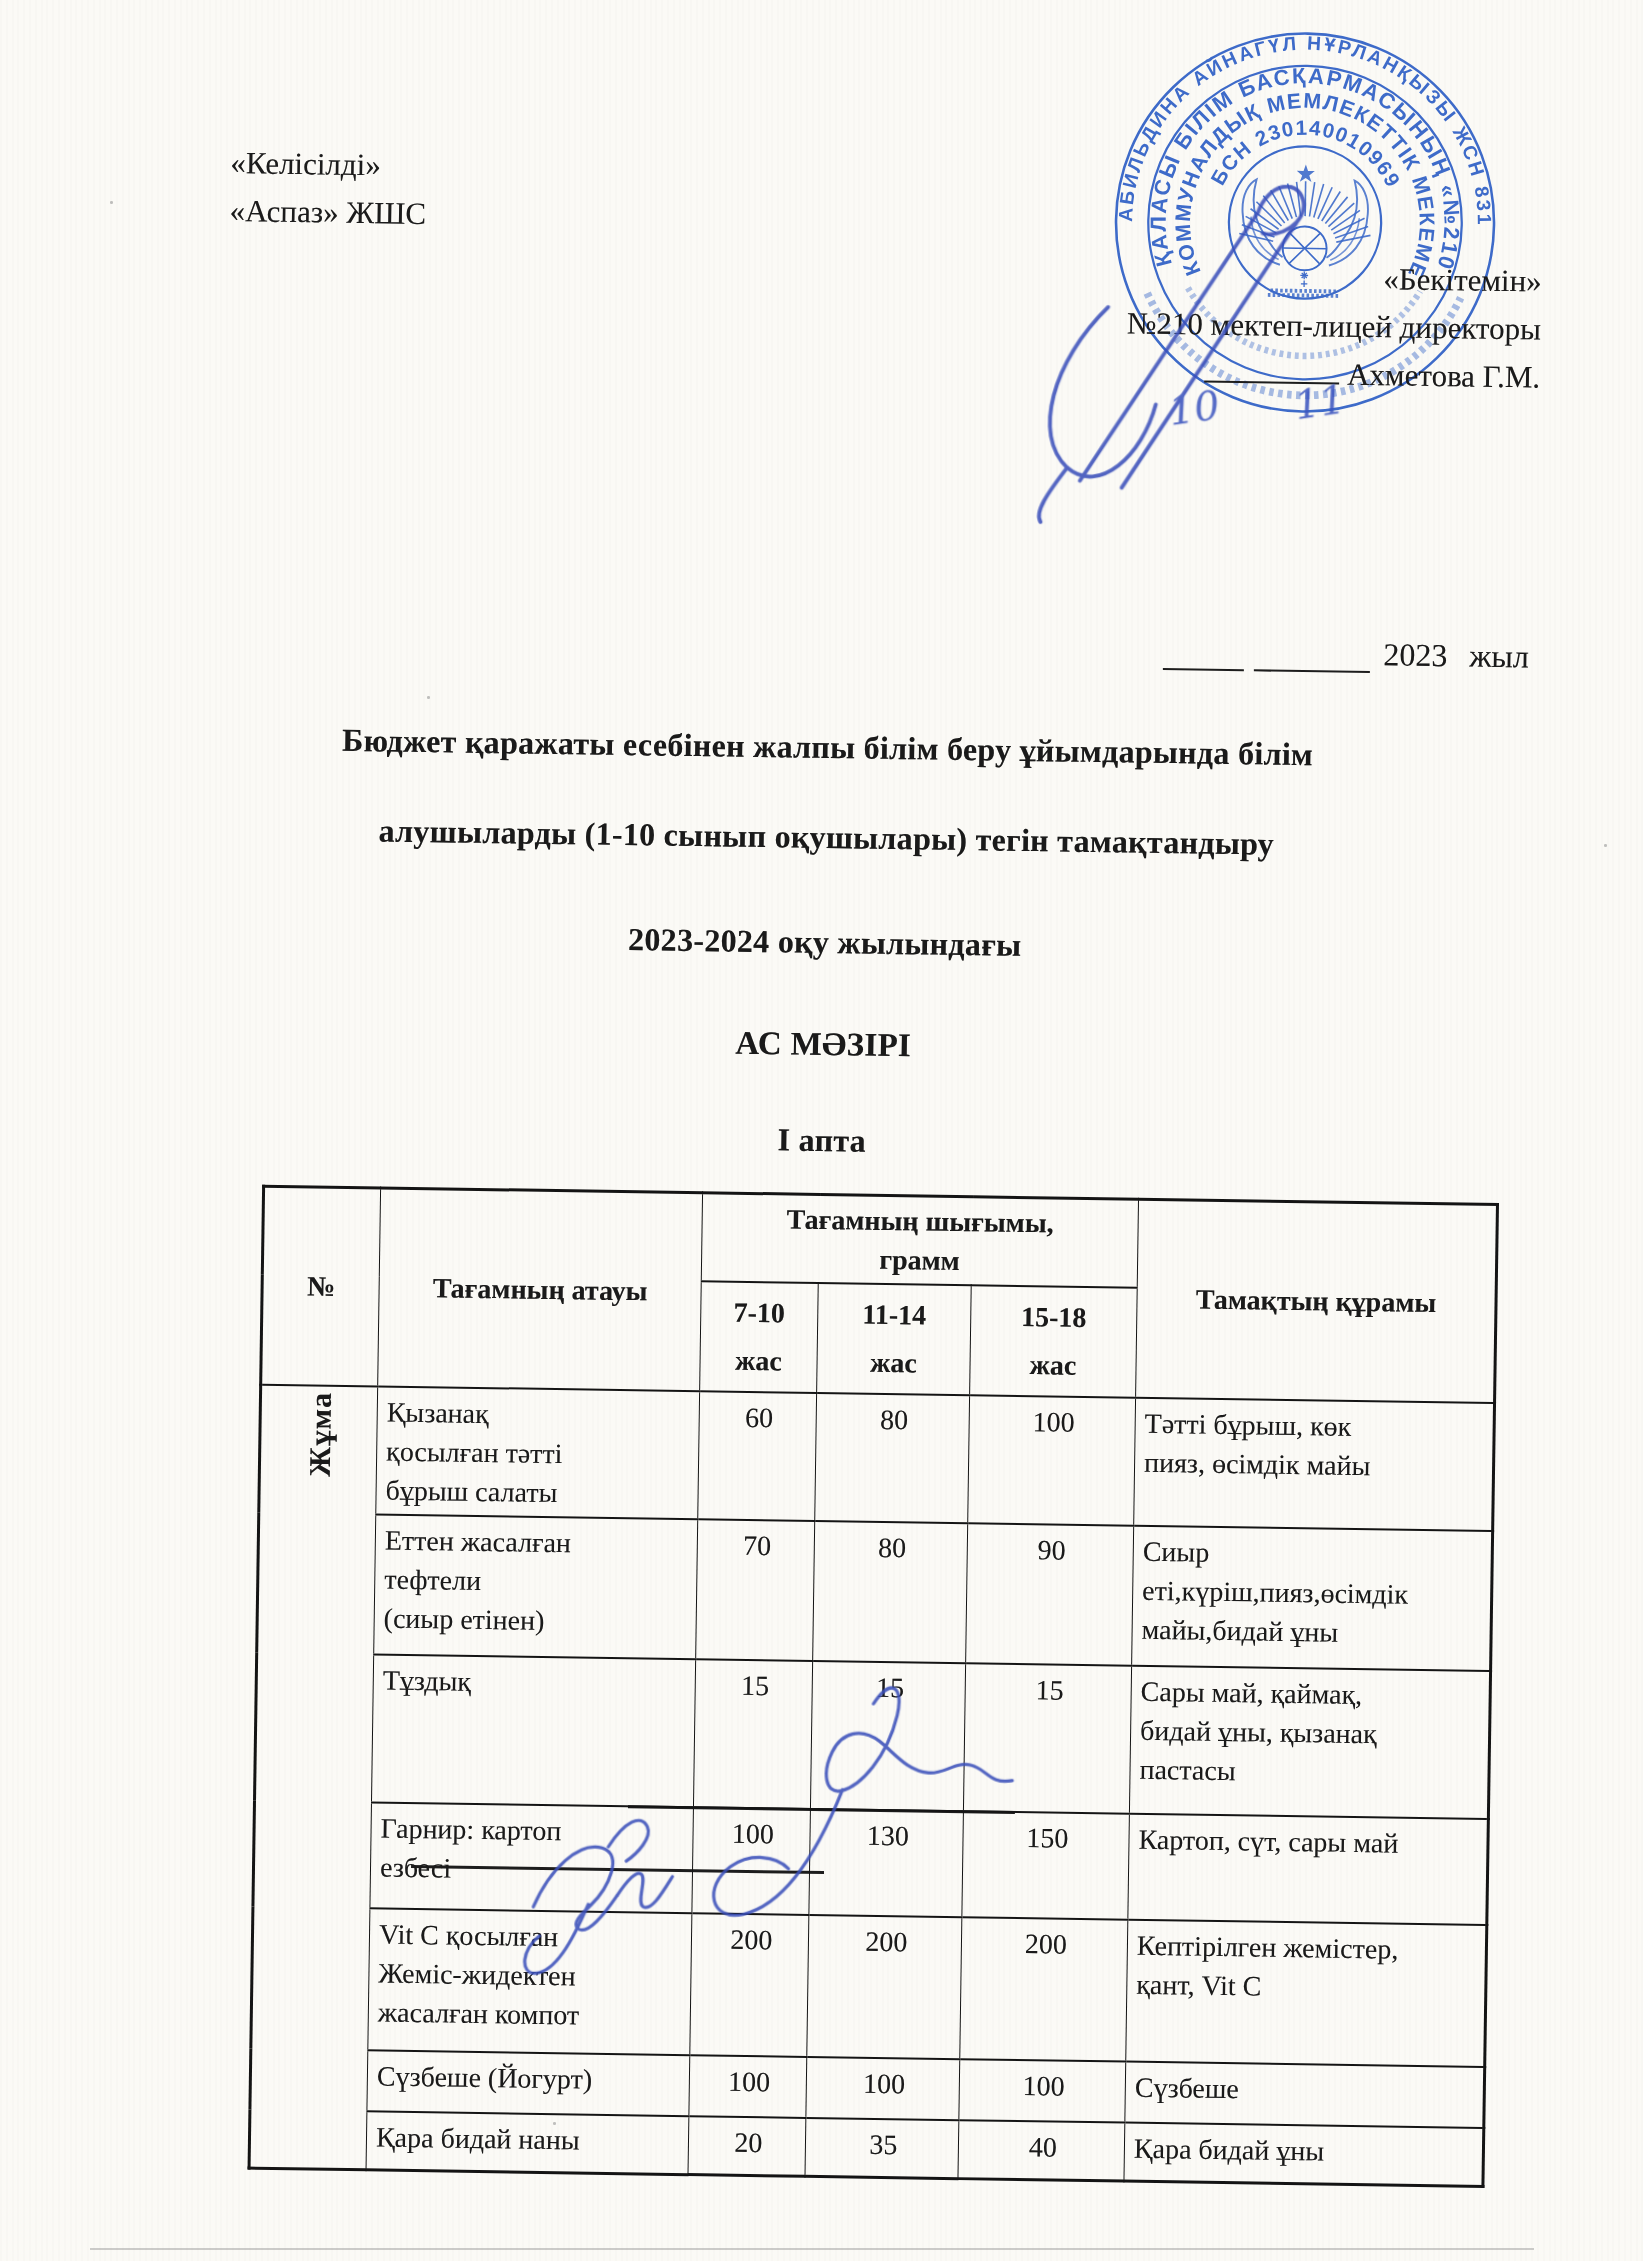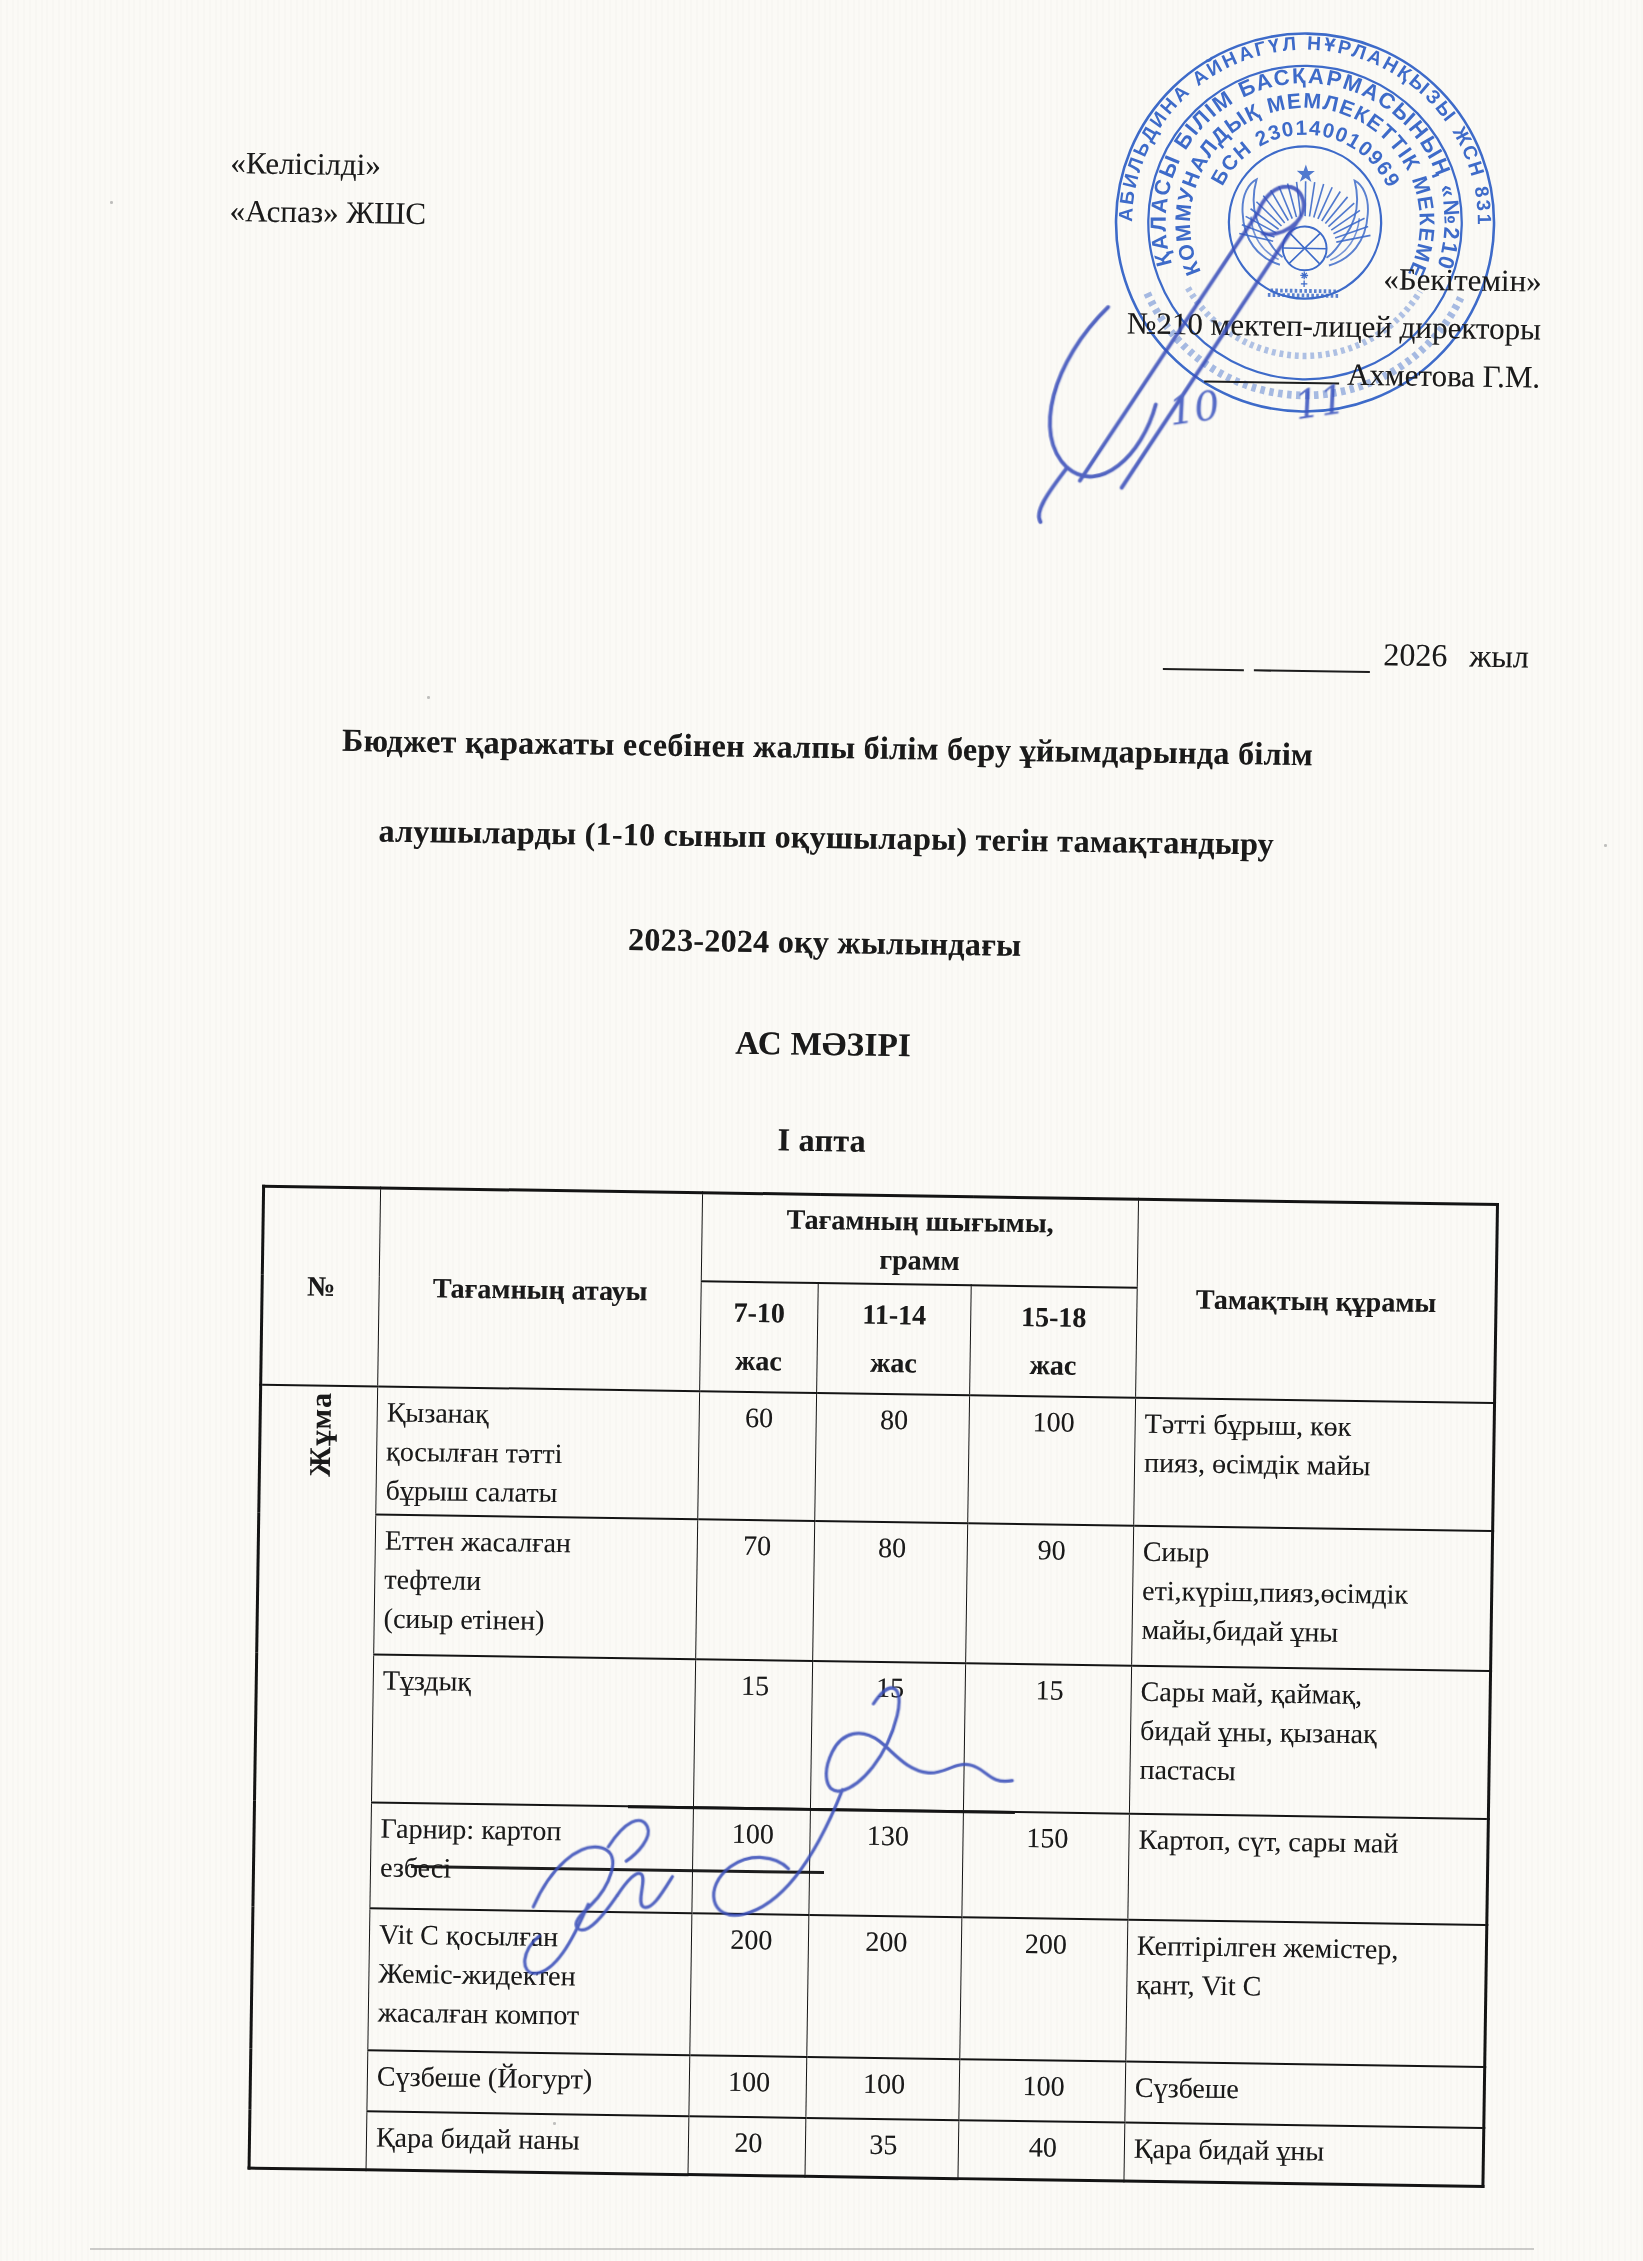--- a/index.html
+++ b/index.html
@@ -134,21 +134,21 @@
       <span class="sig-line"></span>
       <span>Ахметова Г.М.</span>
     </div>
   </div>
 
   <div class="abs date-row textblock" style="left:1156px;top:387px;">
     <div class="date-blank" style="width:81px;"></div>
     <div style="width:10.3px;"></div>
     <div class="date-blank" style="width:116px;"></div>
     <div style="width:13px;"></div>
-    <div>2026</div>
+    <div>2023</div>
     <div style="width:22px;"></div>
     <div>жыл</div>
   </div>
 
   <div class="abs title center textblock" style="left:0;top:451px;width:1644px;">Бюджет қаражаты есебінен жалпы білім беру ұйымдарында білім</div>
   <div class="abs title center textblock" style="left:0;top:504px;width:1644px;">алушыларды (1-10 сынып оқушылары) тегін тамақтандыру</div>
   <div class="abs title center textblock" style="left:0;top:572px;width:1644px;">2023-2024 оқу жылындағы</div>
   <div class="abs title center textblock" style="left:0;top:637px;width:1644px;font-size:33px;">АС МӘЗІРІ</div>
   <div class="abs title center textblock" style="left:0;top:696px;width:1644px;">I апта</div>
 

